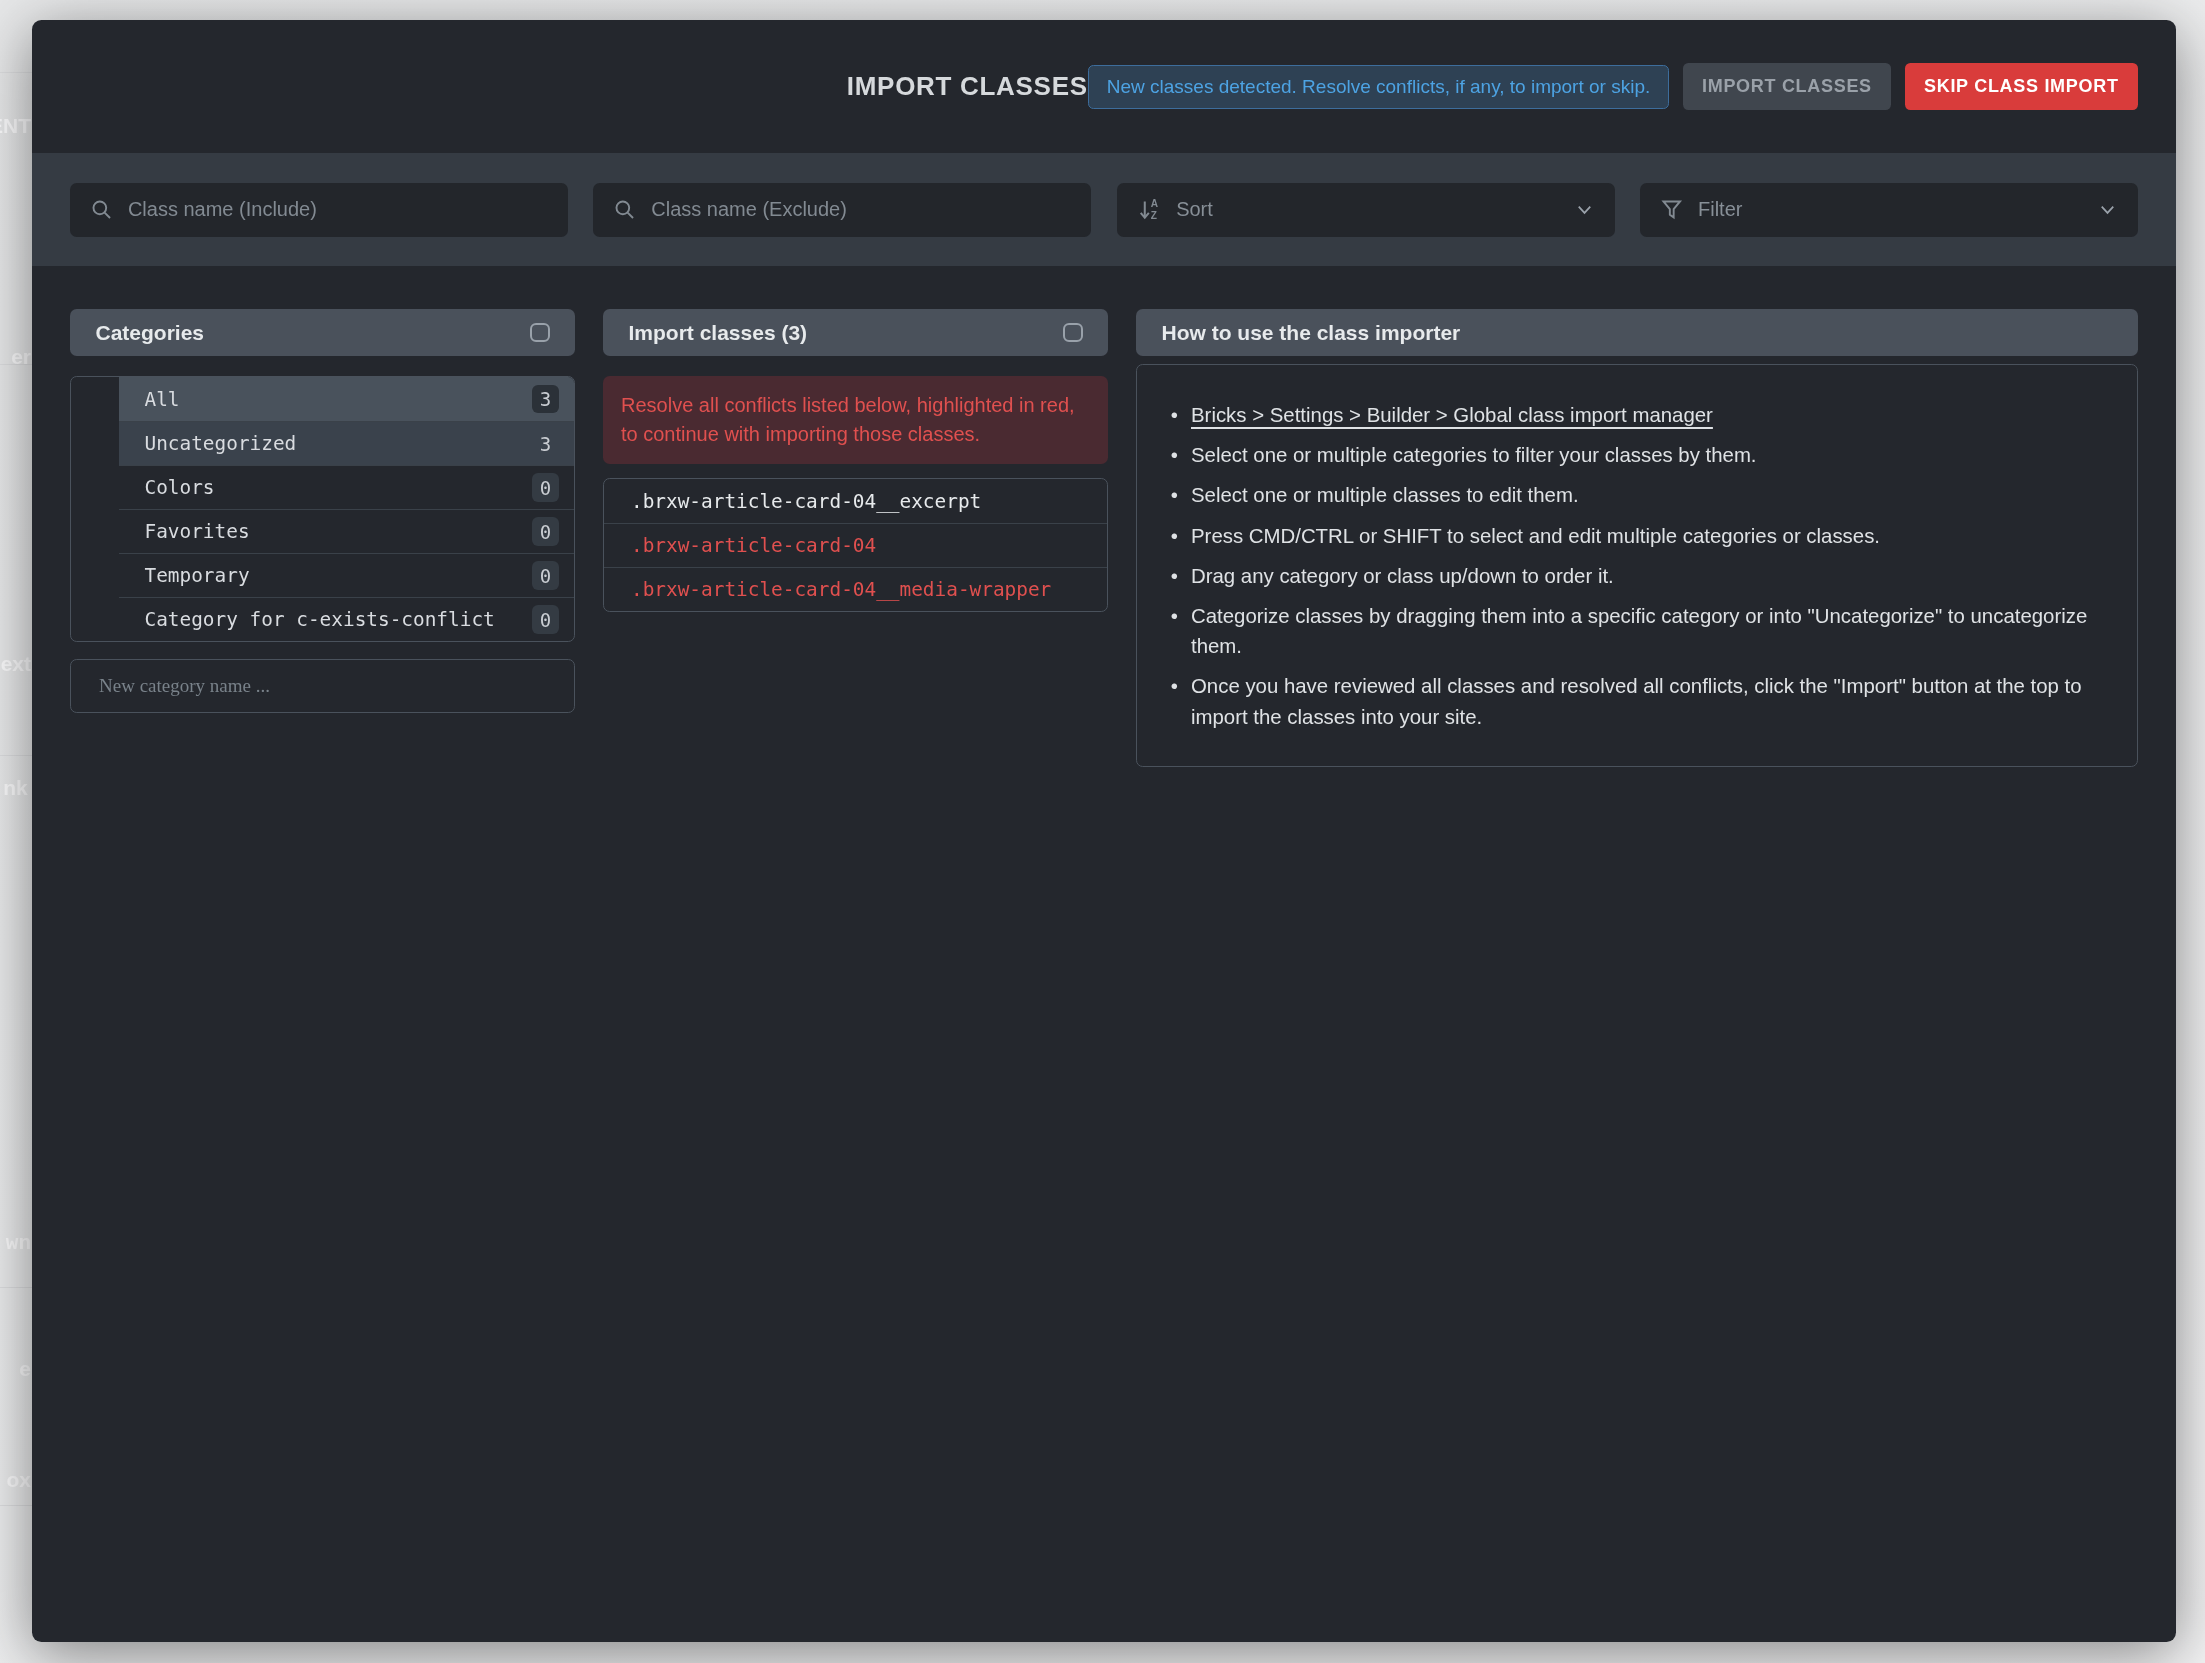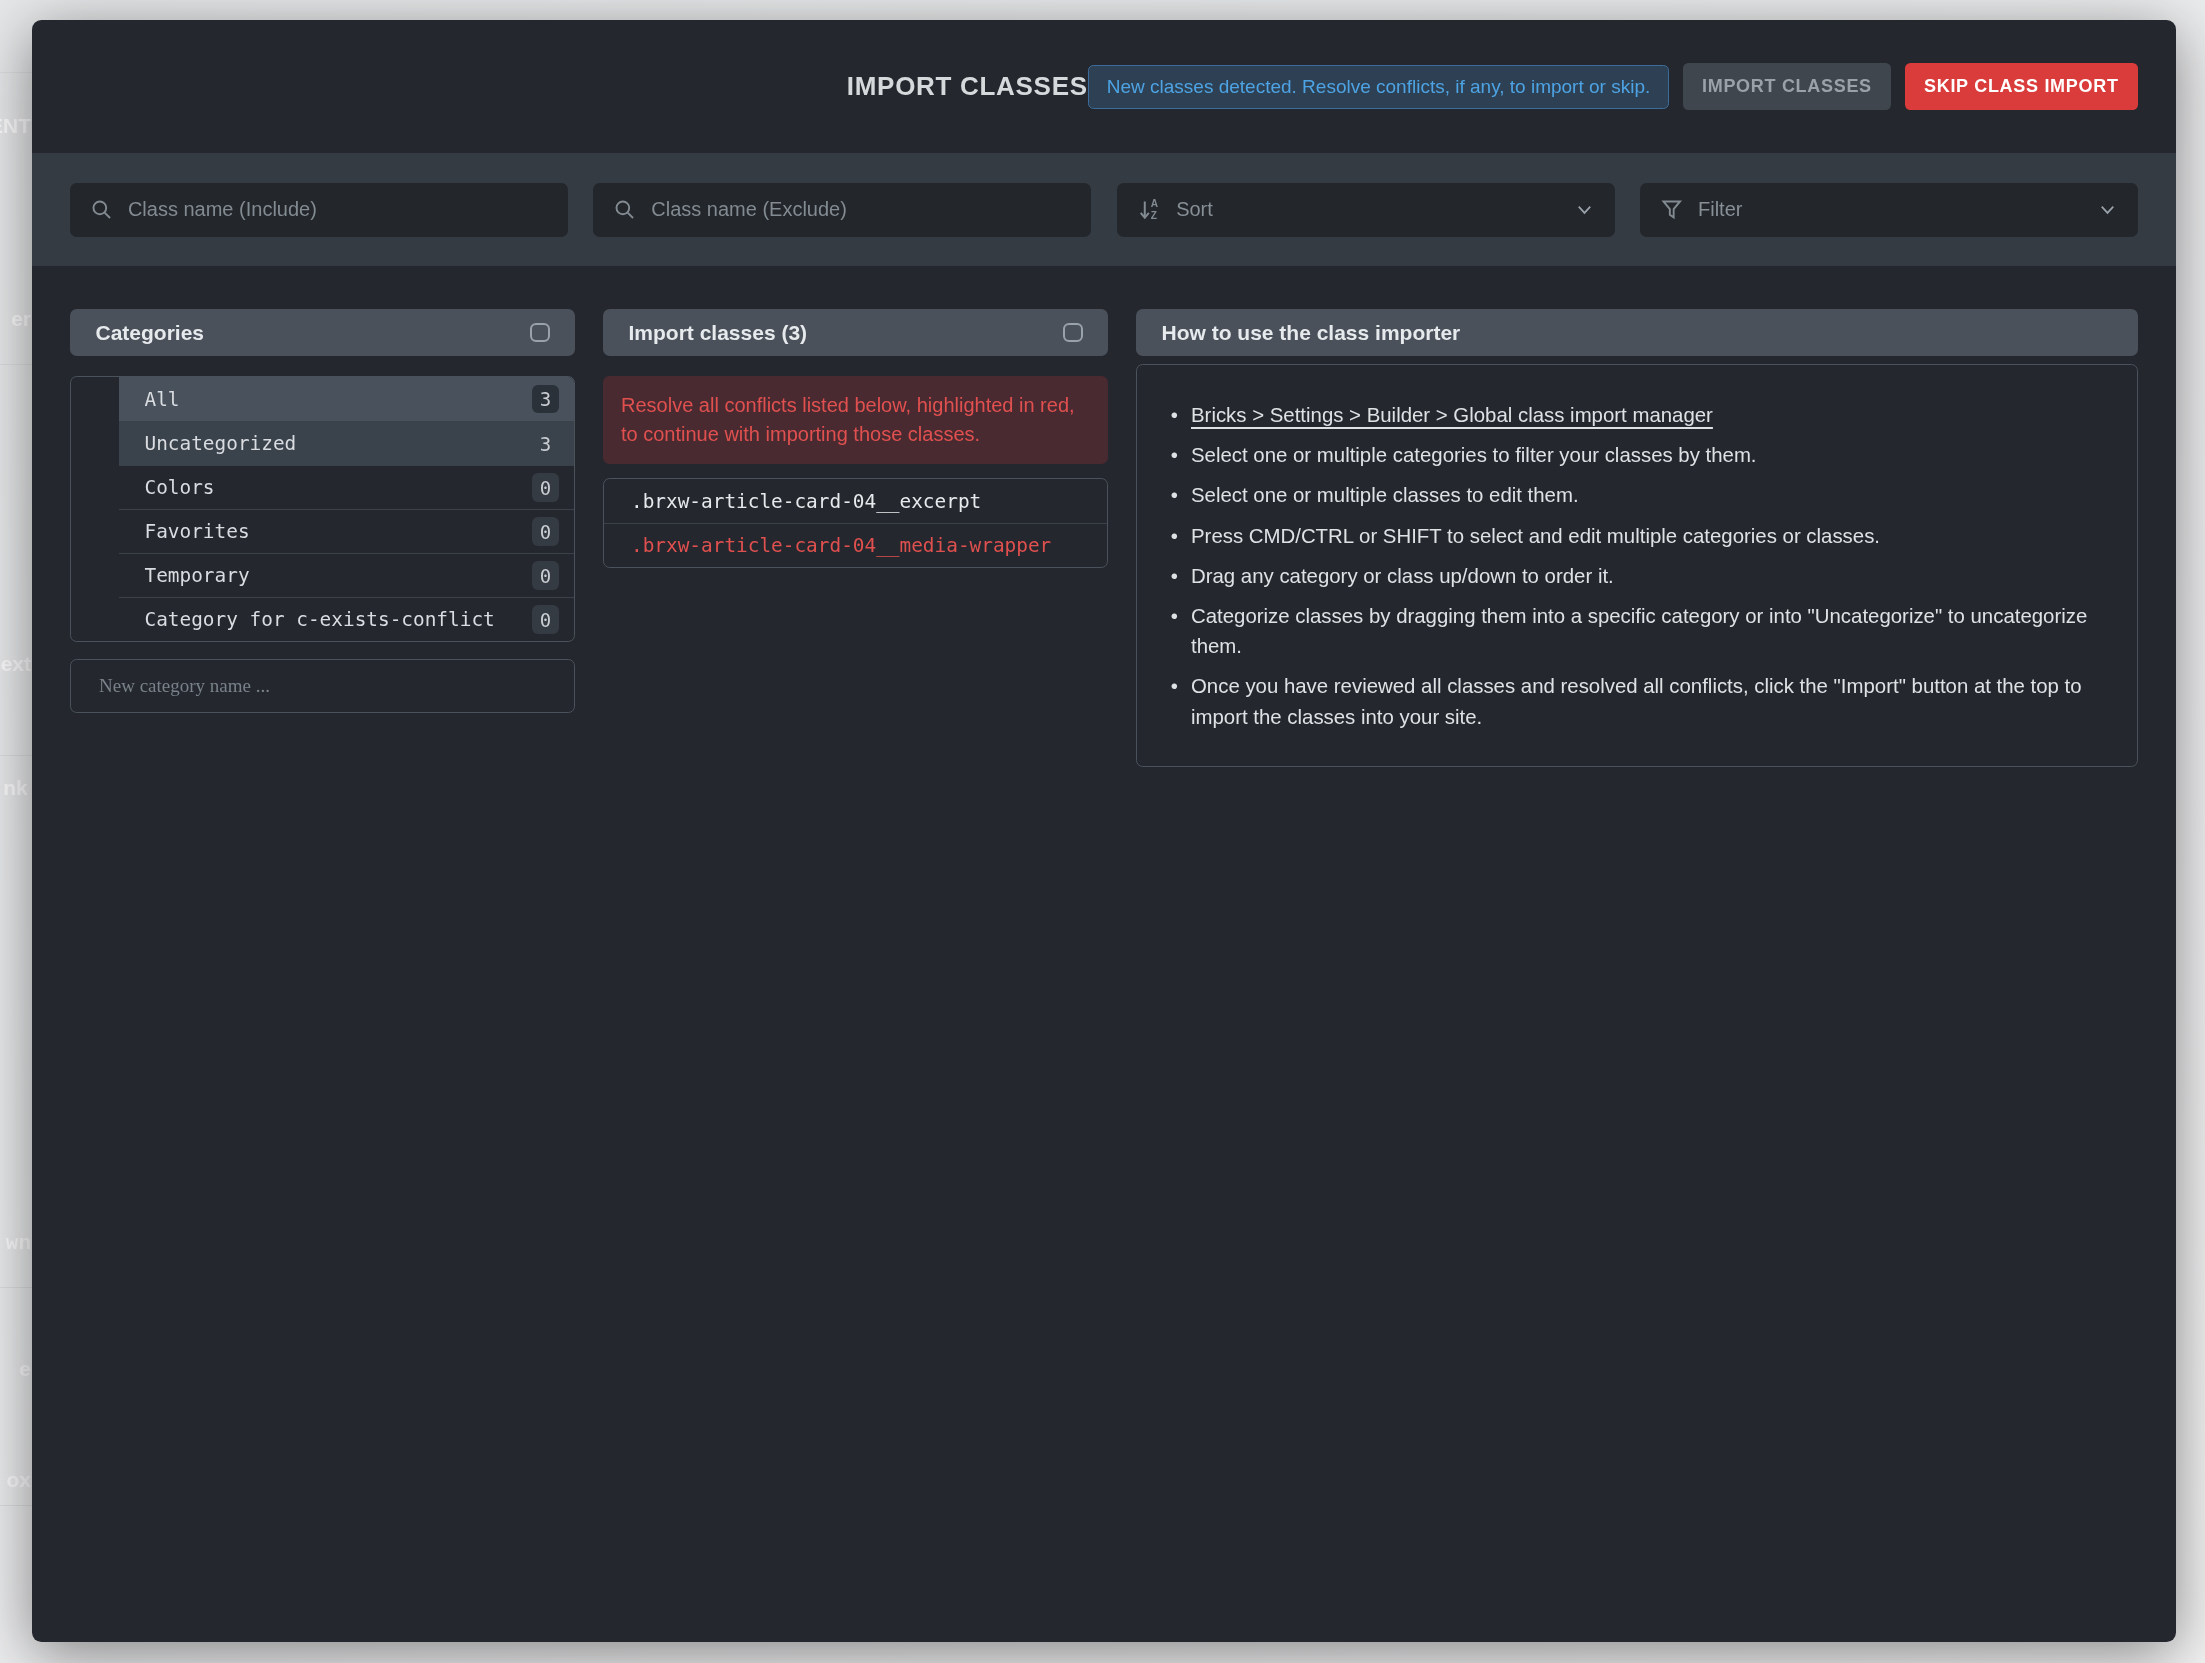--- a/index.html
+++ b/index.html
@@ -111,21 +111,21 @@
     text-underline-offset:4.7px;cursor:pointer;}
 </style>
 </head>
 <body>
 
 <div class="page">
   <div id="edge-layer">
       <div class="edge-frag" style="top: 114px;">
         <span>ENT</span>
       </div>
-      <div class="edge-frag" style="top: 307px;">
+      <div class="edge-frag" style="top: 345px;">
         <span>er</span>
       </div>
       <div class="edge-frag" style="top: 652px;">
         <span>ext</span>
       </div>
       <div class="edge-frag" style="top: 776px; justify-content: center;">
         <span>nk</span>
       </div>
       <div class="edge-frag" style="top: 1232px; font-family: Liberation Mono, monospace;">
         <span>wn</span>
@@ -241,20 +241,21 @@
       </div>
 
       <div class="col-classes">
         <div class="panel-header">
           <span class="panel-title">Import classes (3)</span>
           <span class="checkbox"></span>
         </div>
         <div class="warning">Resolve all conflicts listed below, highlighted in red, to continue with importing those classes.</div>
         <div class="class-list" id="class-list">
             <div class="class-row">.brxw-article-card-04__excerpt</div>
+            <div class="class-row conflict">.brxw-article-card-04</div>
             <div class="class-row conflict">.brxw-article-card-04__media-wrapper</div>
           </div>
       </div>
 
       <div class="col-howto">
         <div class="panel-header">
           <span class="panel-title">How to use the class importer</span>
         </div>
         <div class="howto-box">
           <ul class="howto-list" id="howto-list">

